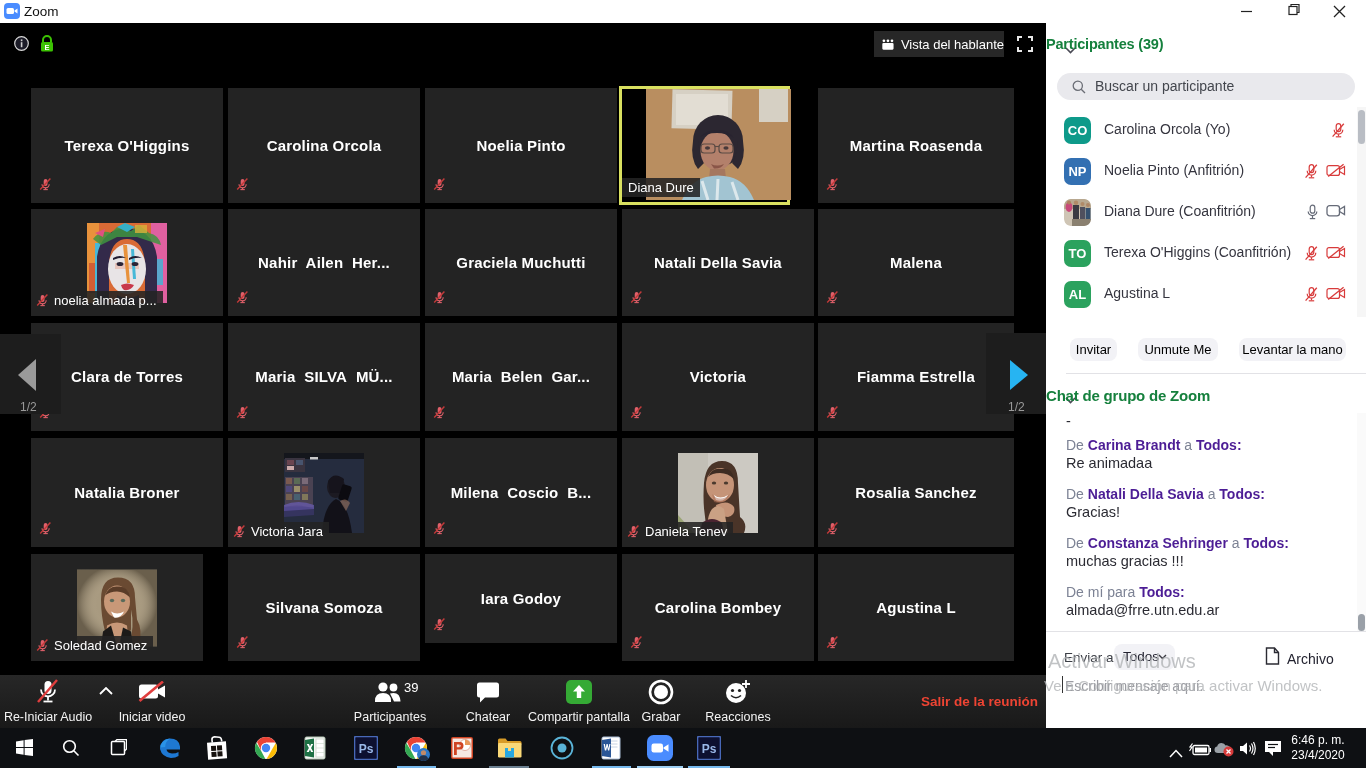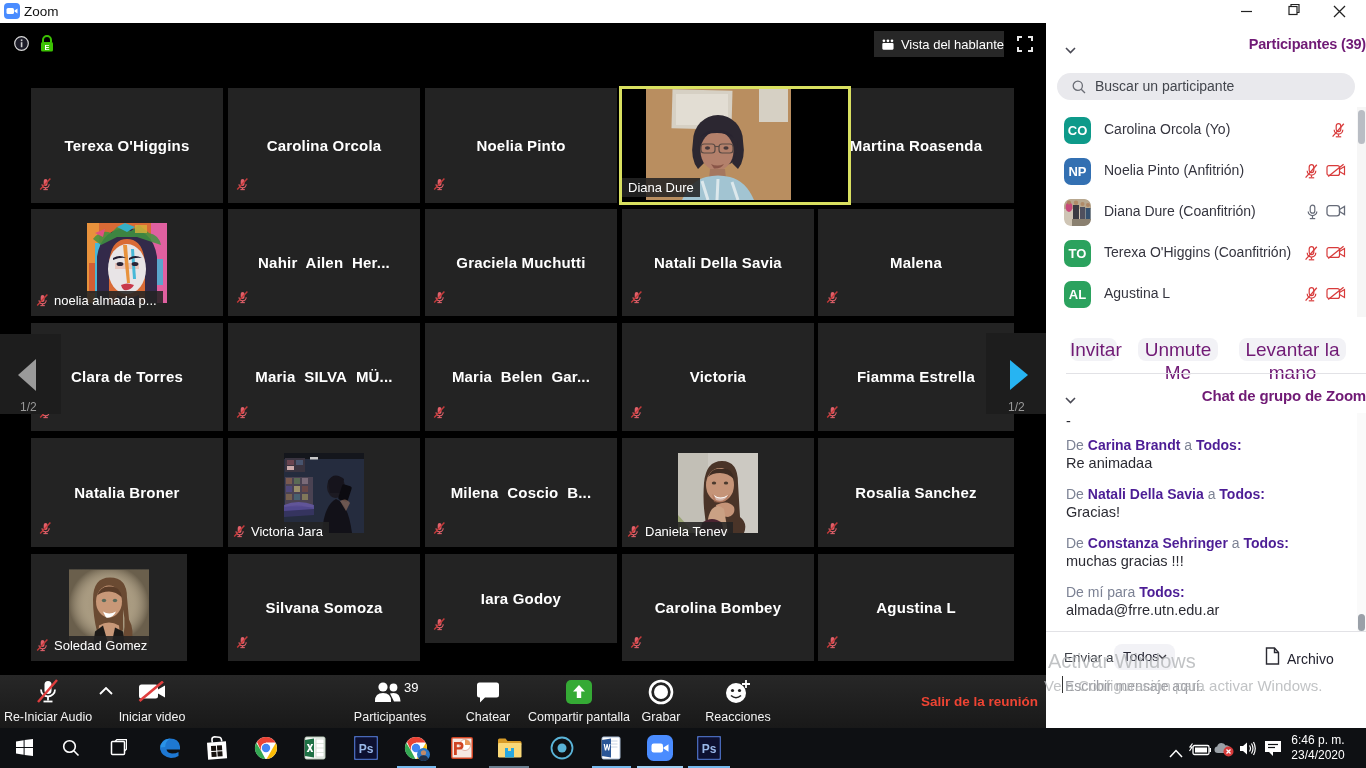--- a/index.html
+++ b/index.html
@@ -19,27 +19,27 @@
 .tname { position:absolute; left:0; right:0; top:50%; transform:translateY(-53%); text-align:center; color:#fff; font-weight:bold; font-size:15px; letter-spacing:0.2px; }
 .nlabel { position:absolute; left:0; bottom:6px; height:19px; background:rgba(35,35,35,0.88); color:#fff; font-size:13px; line-height:19px; padding:0 6px 0 4px; white-space:nowrap; display:flex; align-items:center; }
 .nlabel svg { margin-right:4px; }
 
 
 #toolbar { left:0; top:675px; width:1046px; height:53px; background:linear-gradient(180deg,#272727,#191919); }
 .tlabel { position:absolute; color:#f3f3f3; font-size:12.5px; white-space:nowrap; transform:translateX(-50%); top:35px; }
 
 
 #sidebar { left:1046px; top:23px; width:320px; height:705px; background:#fff; }
-.shead { position:absolute; width:100%; text-align:right; font-weight:bold; font-size:14.5px; color:#701a75; letter-spacing:-0.2px;padding-left:35px; }
+.shead { position:absolute; width:100%; text-align:left; font-weight:bold; font-size:14.5px; color:#15803d; letter-spacing:-0.2px; }
 #search { position:absolute; left:11px; top:50px; width:298px; height:27px; background:#e9e9ed; border-radius:14px; color:#43464d; font-size:14px; line-height:27px; padding-left:38px; }
 .prow { position:absolute; left:0; width:100%; height:41px; }
 .pav { position:absolute; left:18px; top:7px; width:27px; height:27px; border-radius:7px; color:#fff; font-weight:bold; font-size:13px; text-align:center; line-height:27px; }
 .pname { position:absolute; left:58px; top:11px; font-size:14px; color:#35353f; white-space:nowrap; }
 .picons { position:absolute; right:20px; top:12px; display:flex; gap:7px; }
-.sbtn { position:absolute; top:315px; height:23px; background:#f2f2f6; border-radius:8px; font-size:19px; color:#701a75; text-align:center; line-height:23px; }
+.sbtn { position:absolute; top:315px; height:23px; background:#f2f2f6; border-radius:8px; font-size:13px; color:#000000; text-align:center; line-height:23px; }
 .msg { position:absolute; left:20px; font-size:14px; }
 .msg .g { color:#7c8294; } .msg .b { color:#4c1d95;font-weight:bold; }
 .msgtxt { position:absolute; left:20px; font-size:14.5px; color:#2b2b33; }
 
 
 #taskbar { left:0; top:728px; width:1366px; height:40px; background:#0e1013; }
 .uline { position:absolute; top:37.5px; height:2.5px; background:#76b9ed; }
 
 
 #wm1 { left:1036px; top:650px; font-size:20px; color:rgba(178,180,183,0.8);margin-left:12px; }
@@ -105,21 +105,21 @@
         <div style="position:absolute;left:7px;bottom:7px"><svg width="15" height="15" viewBox="0 0 15 15">
             <g fill="#e0606a" stroke="#e0606a">
               <rect x="5.7" y="2" width="3.8" height="7" rx="1.9" stroke="none"></rect>
               <path d="M4 7.2 a3.6 3.6 0 0 0 7.2 0" fill="none" stroke-width="1.1"></path>
               <line x1="7.6" y1="10.8" x2="7.6" y2="12.3" stroke-width="1.1"></line>
               <line x1="5.4" y1="12.6" x2="9.8" y2="12.6" stroke-width="1.1"></line>
             </g>
             <line x1="2.2" y1="12.6" x2="12.4" y2="1.6" stroke="#c43a3a" stroke-width="1.4"></line>
           </svg></div>
       </div>
-<div style="position:absolute;left:619px;top:86px;width:232px;height:119px;border:3px solid #d9e060;background:#000;box-shadow:0 0 0 0">
+<div style="position:absolute;left:619px;top:86px;width:171px;height:119px;border:3px solid #d9e060;background:#000;box-shadow:0 0 0 0">
         <div style="position:absolute;left:0;top:0;width:100%;height:100%;background:#000"></div>
 <svg width="145" height="111" viewBox="0 0 145 111" style="position:absolute;left:24px;top:0">
 <rect width="145" height="111" fill="#b98e60"></rect>
 <rect x="26" y="1" width="60" height="39" fill="#d6d0c4" transform="rotate(1.5 56 20)"></rect>
 <rect x="30" y="5" width="52" height="31" fill="#e2ddd3"></rect>
 <rect x="113" y="0" width="29" height="33" fill="#d6d0c4"></rect>
 <ellipse cx="72" cy="52" rx="25" ry="26" fill="#2c2731"></ellipse>
 <path d="M47 52 Q44 70 52 80 L58 74 Q52 64 53 52 Z" fill="#2c2731"></path>
 <path d="M97 52 Q100 70 92 80 L86 74 Q92 64 91 52 Z" fill="#2c2731"></path>
 <ellipse cx="71" cy="62" rx="16.5" ry="19.5" fill="#b3806b"></ellipse>
@@ -383,21 +383,21 @@
         <div style="position:absolute;left:7px;bottom:7px"><svg width="15" height="15" viewBox="0 0 15 15">
             <g fill="#e0606a" stroke="#e0606a">
               <rect x="5.7" y="2" width="3.8" height="7" rx="1.9" stroke="none"></rect>
               <path d="M4 7.2 a3.6 3.6 0 0 0 7.2 0" fill="none" stroke-width="1.1"></path>
               <line x1="7.6" y1="10.8" x2="7.6" y2="12.3" stroke-width="1.1"></line>
               <line x1="5.4" y1="12.6" x2="9.8" y2="12.6" stroke-width="1.1"></line>
             </g>
             <line x1="2.2" y1="12.6" x2="12.4" y2="1.6" stroke="#c43a3a" stroke-width="1.4"></line>
           </svg></div>
       </div>
-<div class="tile" style="left:31px;top:554px;width:156px;height:107px">
+<div class="tile" style="left:31px;top:554px;width:172px;height:107px">
         <svg width="80" height="77" viewBox="0 0 80 77" style="position:absolute;left:50%;top:50%;transform:translate(-50%,-50%)">
 <rect width="80" height="77" fill="#a89a80"></rect>
 <rect x="0" y="0" width="80" height="77" fill="url(#sg)"></rect>
 <defs>
             <radialGradient id="sg" cx="0.5" cy="0.45">
               <stop offset="0.5" stop-color="#b8aa90" stop-opacity="0"></stop>
               <stop offset="1" stop-color="#6a5f4c"></stop>
             </radialGradient>
           </defs>
 <path d="M24 30 Q24 8 41 8 Q58 8 58 28 L60 50 Q66 60 62 77 L52 77 Q58 56 54 40 L54 60 Q50 70 44 72 L28 62 Q24 46 24 30 Z" fill="#6a4a32"></path>

